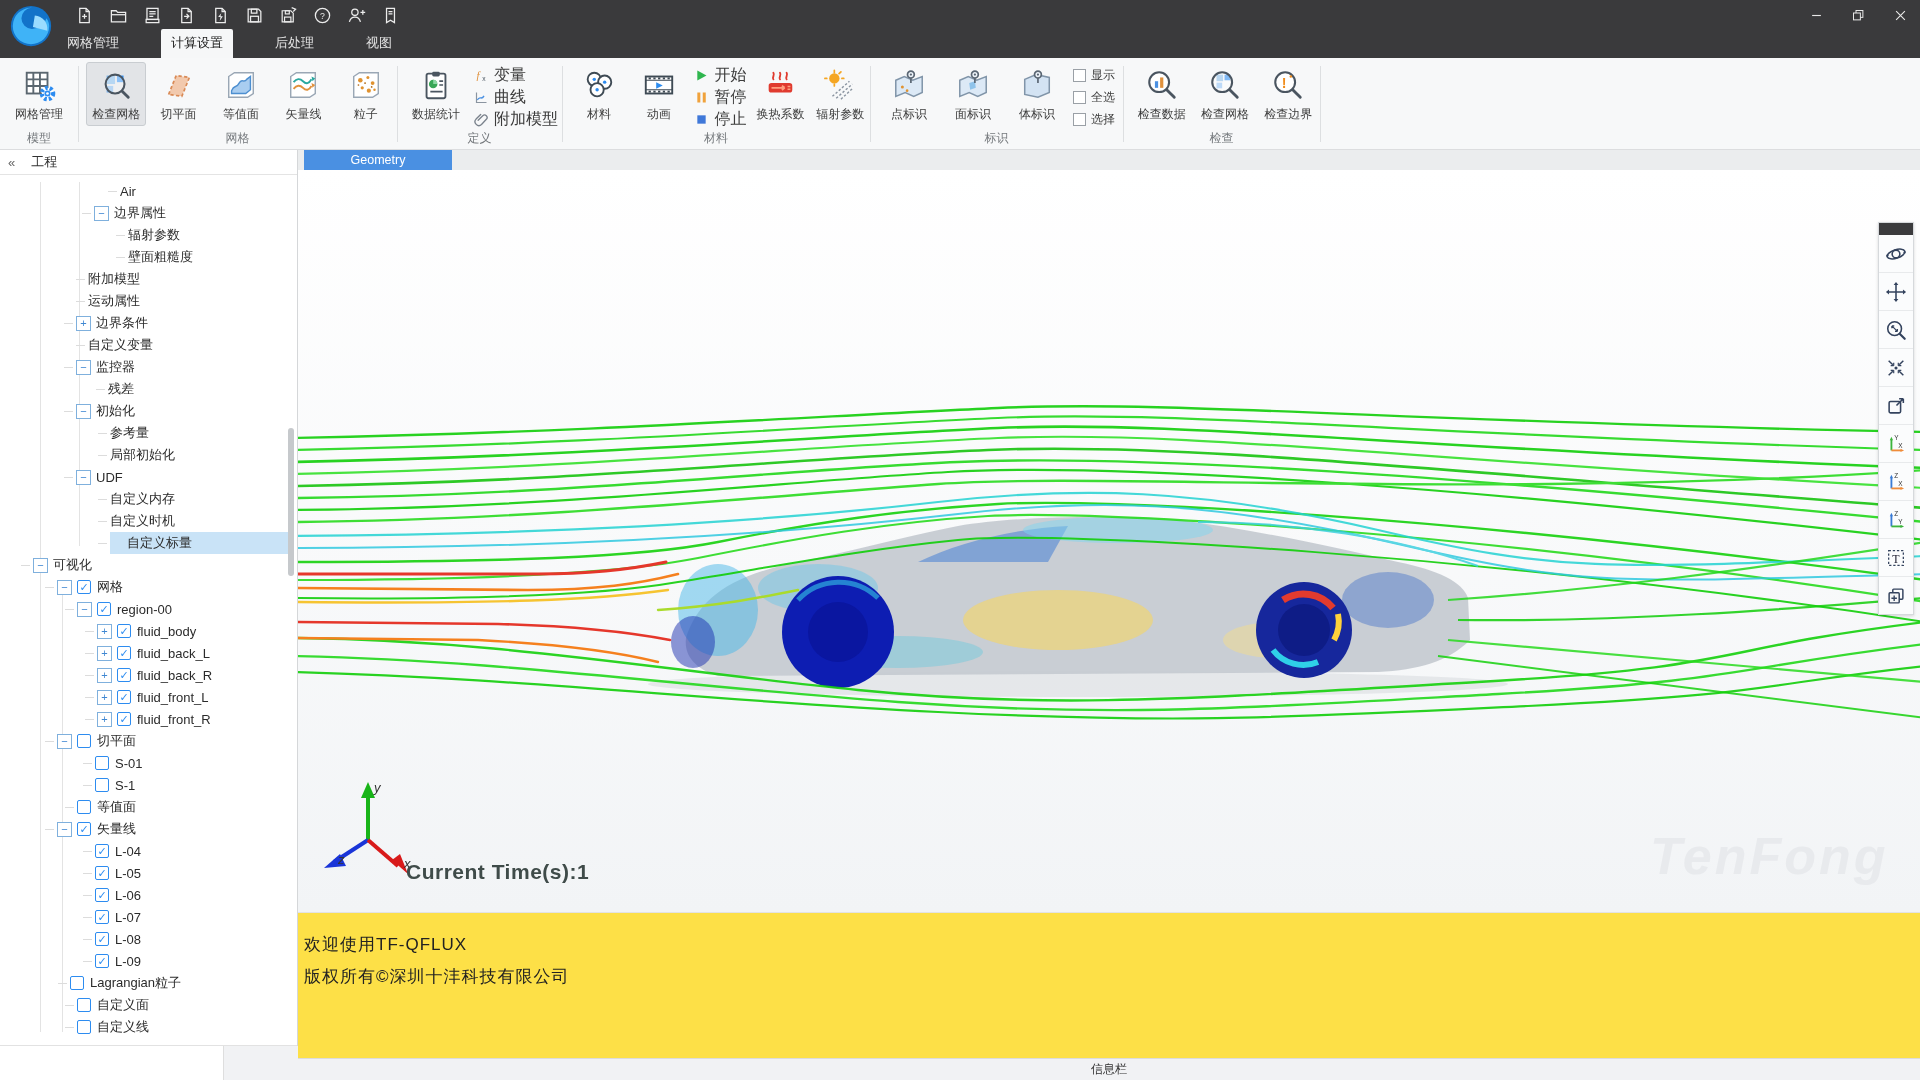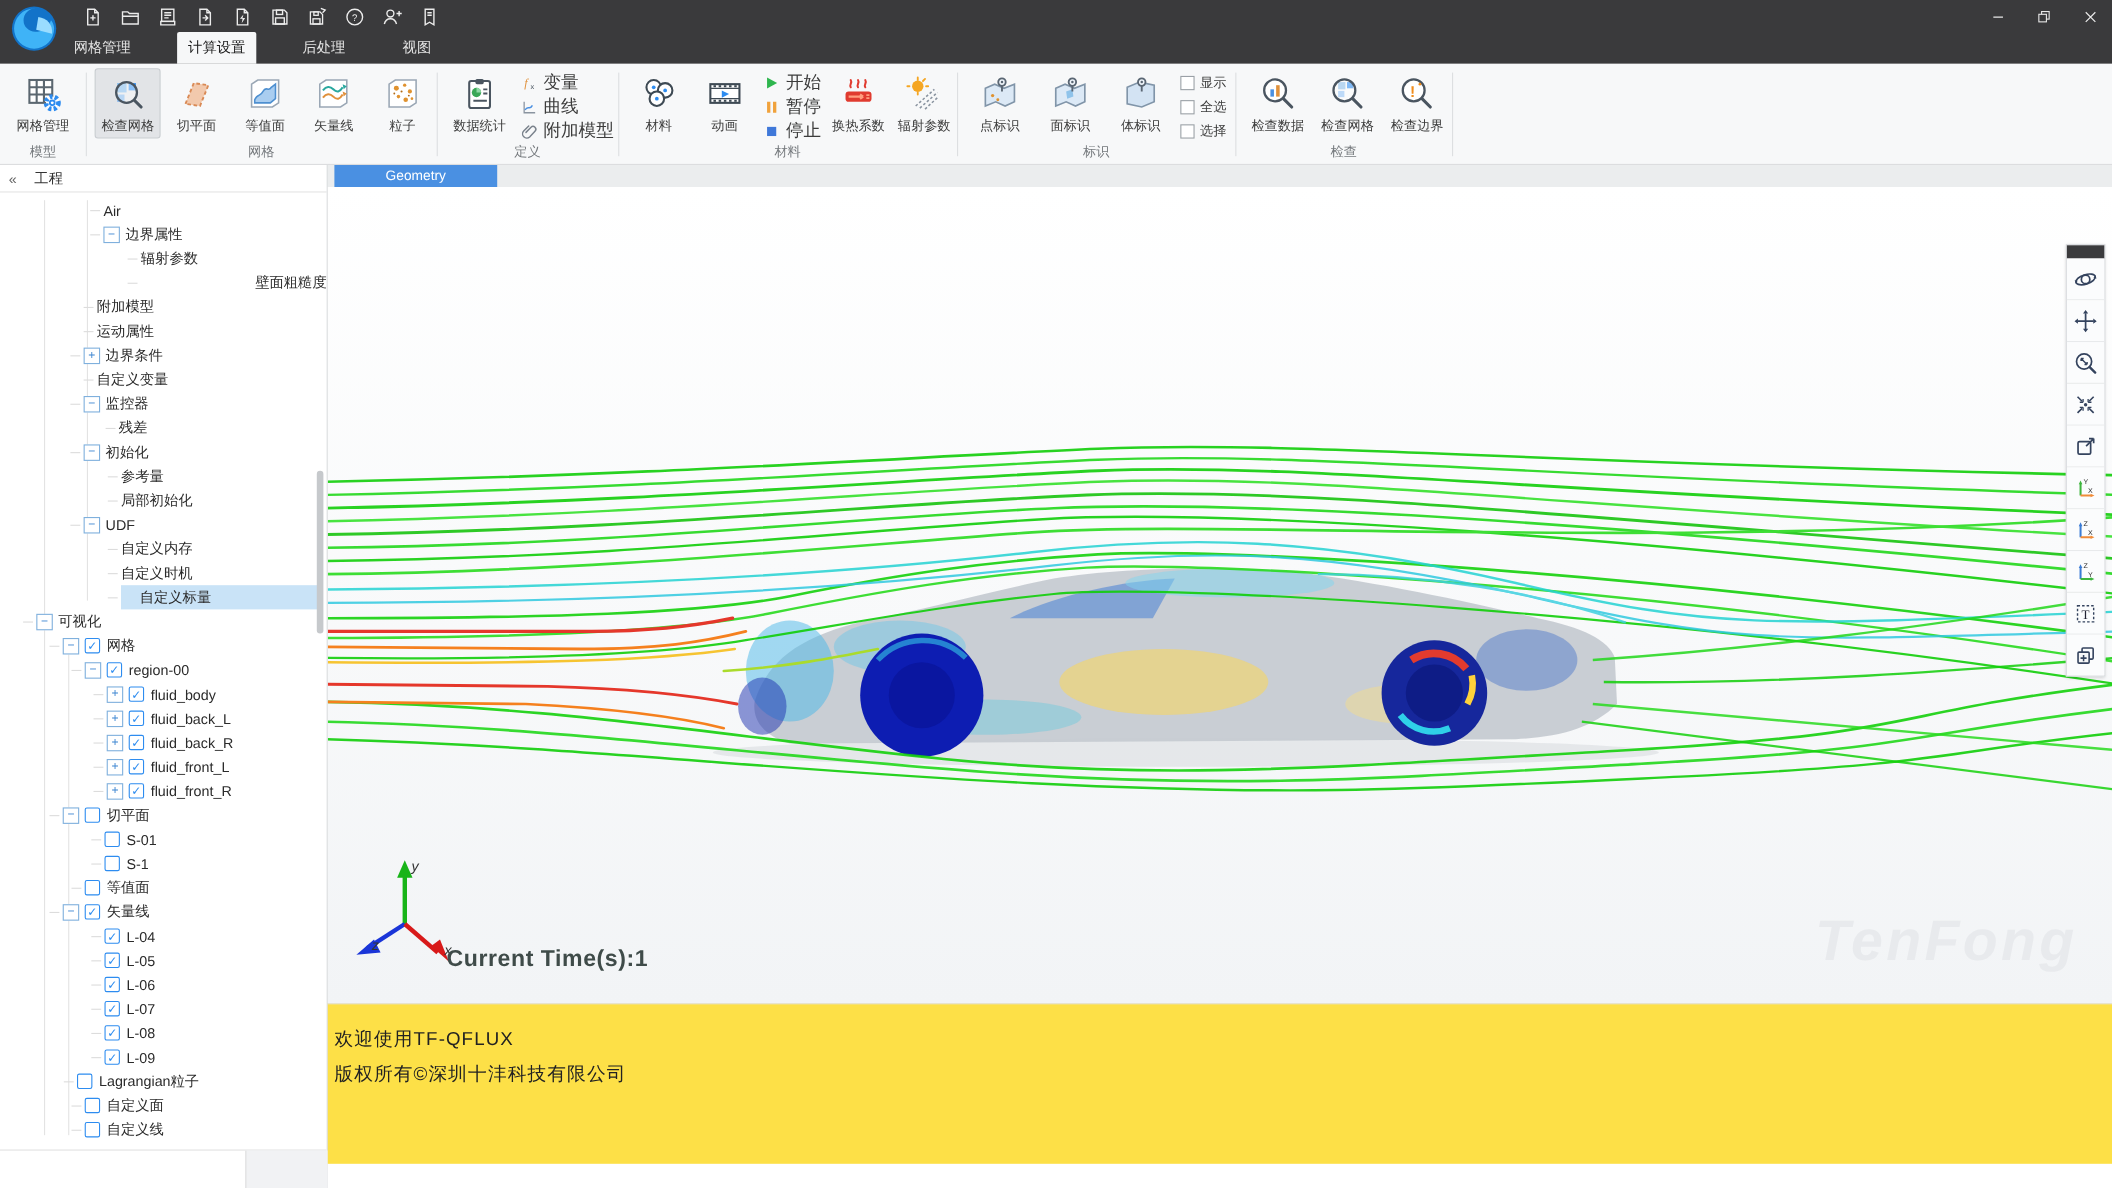--- a/index.html
+++ b/index.html
@@ -601,34 +601,34 @@
 
   <div class="leftpanel">
     <div class="lp-head">
       <span class="lp-collapse">«</span>
       <span class="lp-title">工程</span>
     </div>
     <div class="tree">
       <div class="guide" style="left:40px;top:8px;height:850px;"></div>
       <div class="guide" style="left:79px;top:8px;height:364px;"></div>
       <div class="guide" style="left:62px;top:412px;height:446px;"></div>
-    <div class="trow" style="padding-left: 82px;">
+    <div class="trow" style="padding-left: 108px;">
           <span class="stub"></span>
           <span class="lbl">Air</span>
         </div>
         <div class="trow" style="padding-left: 82px;">
           <span class="stub"></span>
           <span class="exp">−</span>
           <span class="lbl">边界属性</span>
         </div>
         <div class="trow" style="padding-left: 116px;">
           <span class="stub"></span>
           <span class="lbl">辐射参数</span>
         </div>
-        <div class="trow" style="padding-left: 116px; justify-content: space-between;">
+        <div class="trow" style="padding-left: 116px;">
           <span class="stub"></span>
           <span class="lbl">壁面粗糙度</span>
         </div>
         <div class="trow" style="padding-left: 76px;">
           <span class="stub"></span>
           <span class="lbl">附加模型</span>
         </div>
         <div class="trow" style="padding-left: 76px;">
           <span class="stub"></span>
           <span class="lbl">运动属性</span>
@@ -1001,13 +1001,14 @@
           </div>
         </div>
     </div>
 
     <div class="msgpanel">
         <div class="msgline">欢迎使用TF-QFLUX</div>
         <div class="msgline">版权所有©深圳十沣科技有限公司</div>
       </div>
   </div>
 
+  <div class="statusbar">信息栏</div>
 </div>
 
 </body></html>

